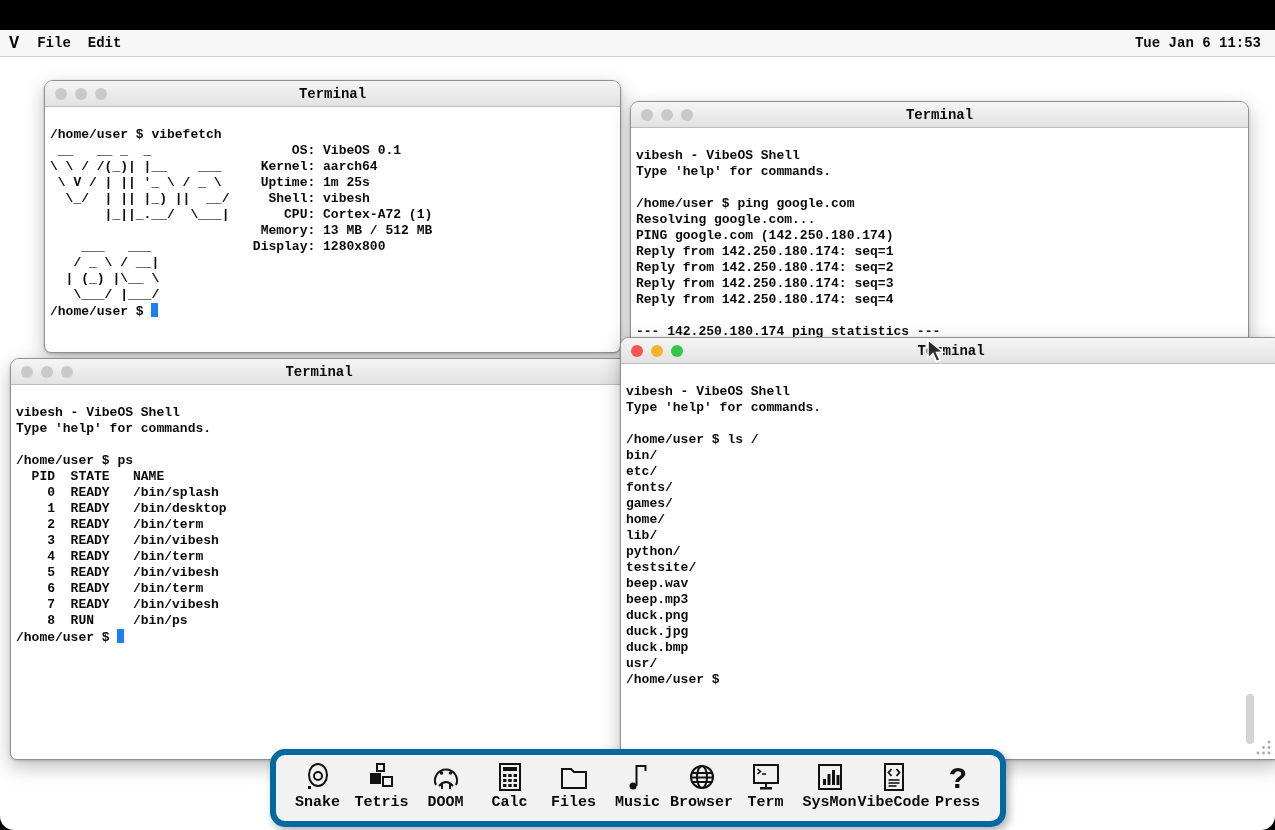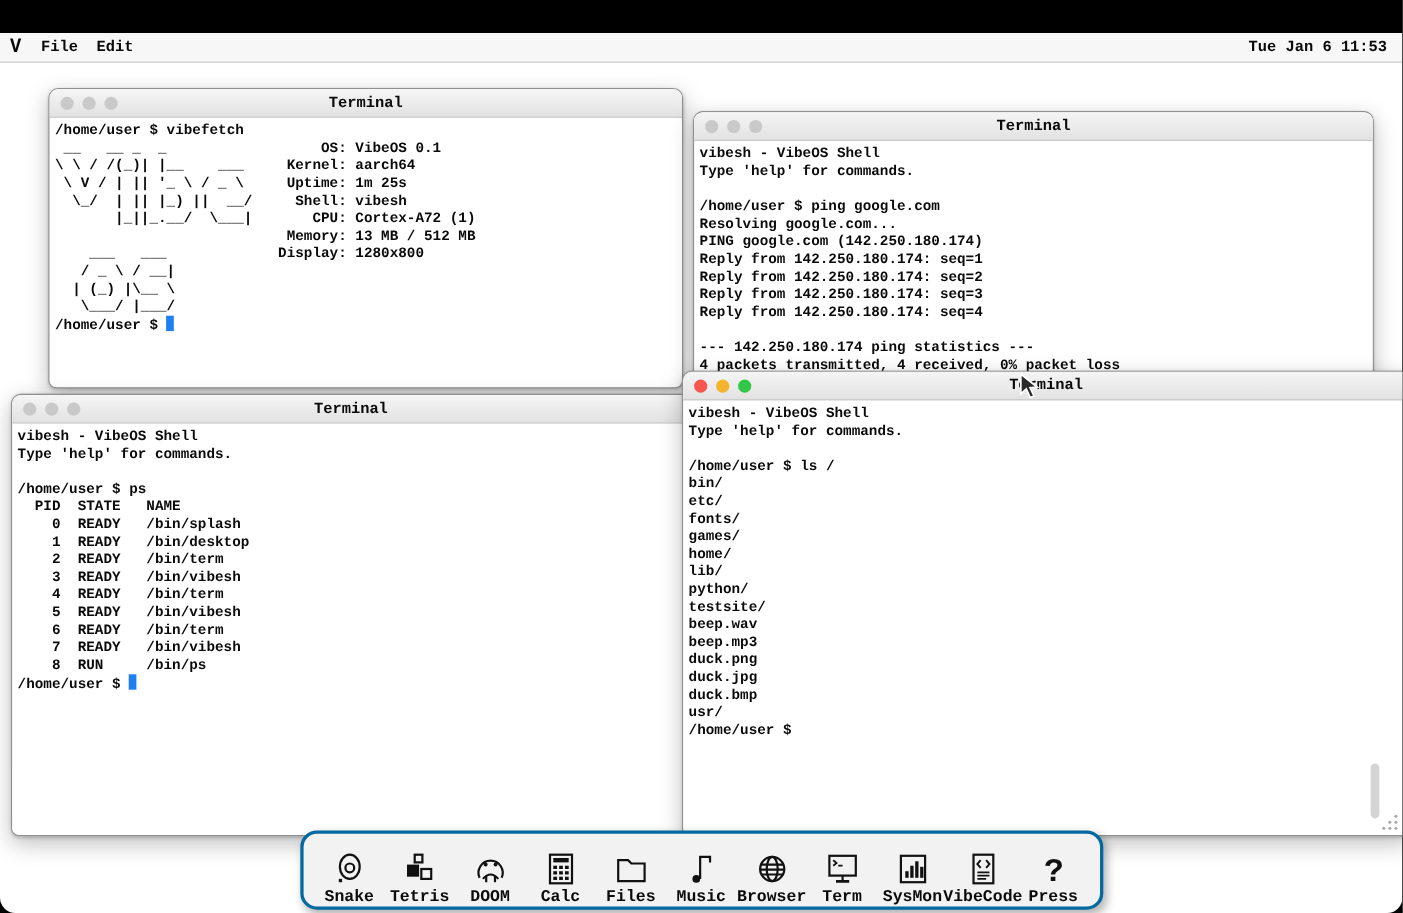--- a/index.html
+++ b/index.html
@@ -26,33 +26,33 @@
 
   
   .window{position:absolute;background:var(--terminal-bg,#fff);border:1px solid #909090;border-radius:9px 9px 7px 7px;box-shadow:0 7px 20px rgba(0,0,0,.25), 0 1px 3px rgba(0,0,0,.18);overflow:hidden;}
   .titlebar{height:25px;background:linear-gradient(#f5f5f5,#e2e2e2);border-bottom:1px solid #bdbdbd;display:flex;align-items:center;position:relative;}
   .dots{display:flex;gap:8px;margin-left:10px;}
   .dot{width:12px;height:12px;border-radius:50%;background:var(--inactive-dot,#c9c9c9);display:inline-block;}
   .window.active .dot.d1{background:var(--traffic-red,#f6564f);}
   .window.active .dot.d2{background:var(--traffic-yellow,#f4b32d);}
   .window.active .dot.d3{background:var(--traffic-green,#33c748);}
   .title{position:absolute;left:0;right:0;text-align:center;font-size:14px;font-weight:bold;color:#0a0a0a;pointer-events:none;}
-  pre.content{margin:0;padding:4px 5px;font-family:"Liberation Mono","DejaVu Sans Mono",monospace;font-weight:bold;font-size:13px;line-height:16px;color:var(--terminal-text,#0a0a0a);white-space:pre;}
+  pre.content{margin:0;padding:20px 5px;font-family:"Liberation Mono","DejaVu Sans Mono",monospace;font-weight:bold;font-size:13px;line-height:16px;color:var(--terminal-text,#0a0a0a);white-space:pre;}
   .cursor{display:inline-block;width:7px;height:14px;background:var(--cursor-blue,#1e80f0);vertical-align:-2px;}
 
   .w1{left:44px;top:80px;width:575px;height:271px;z-index:1;}
   .w2{left:630px;top:101px;width:617px;height:360px;z-index:2;}
   .w3{left:10px;top:358px;width:616px;height:400px;z-index:3;}
   .w4{left:620px;top:337px;width:660px;height:421px;z-index:4;}
 
   .scroll-thumb{position:absolute;right:27px;top:356px;width:8px;height:50px;background:#d4d4d4;border-radius:4px;}
   .resize-grip{position:absolute;right:8px;bottom:2px;}
 
   
-  .dock{position:absolute;left:50%;transform:translateX(-50%);bottom:3px;height:62px;background:var(--dock-bg,#f2f2f2);border:3px solid #0369a1;border-radius:15px;box-shadow:3px 4px 9px rgba(0,0,0,.3);display:flex;align-items:flex-end;padding:4px 14px 0 14px;gap:8px;z-index:10;}
+  .dock{position:absolute;left:50%;transform:translateX(-50%);bottom:3px;height:62px;background:var(--dock-bg,#f2f2f2);border:6px solid #0369a1;border-radius:15px;box-shadow:3px 4px 9px rgba(0,0,0,.3);display:flex;align-items:flex-start;padding:4px 14px 0 14px;gap:8px;z-index:10;}
   .dock-item{width:56px;display:flex;flex-direction:column;align-items:center;}
   .dicon{width:32px;height:32px;margin-top:2px;}
   .dlabel{font-size:15px;font-weight:bold;color:#0a0a0a;white-space:nowrap;margin-top:1px;}
 
   
   .pointer{position:absolute;left:926px;top:339px;z-index:50;pointer-events:none;}
 </style>
 </head>
 <body>
 

